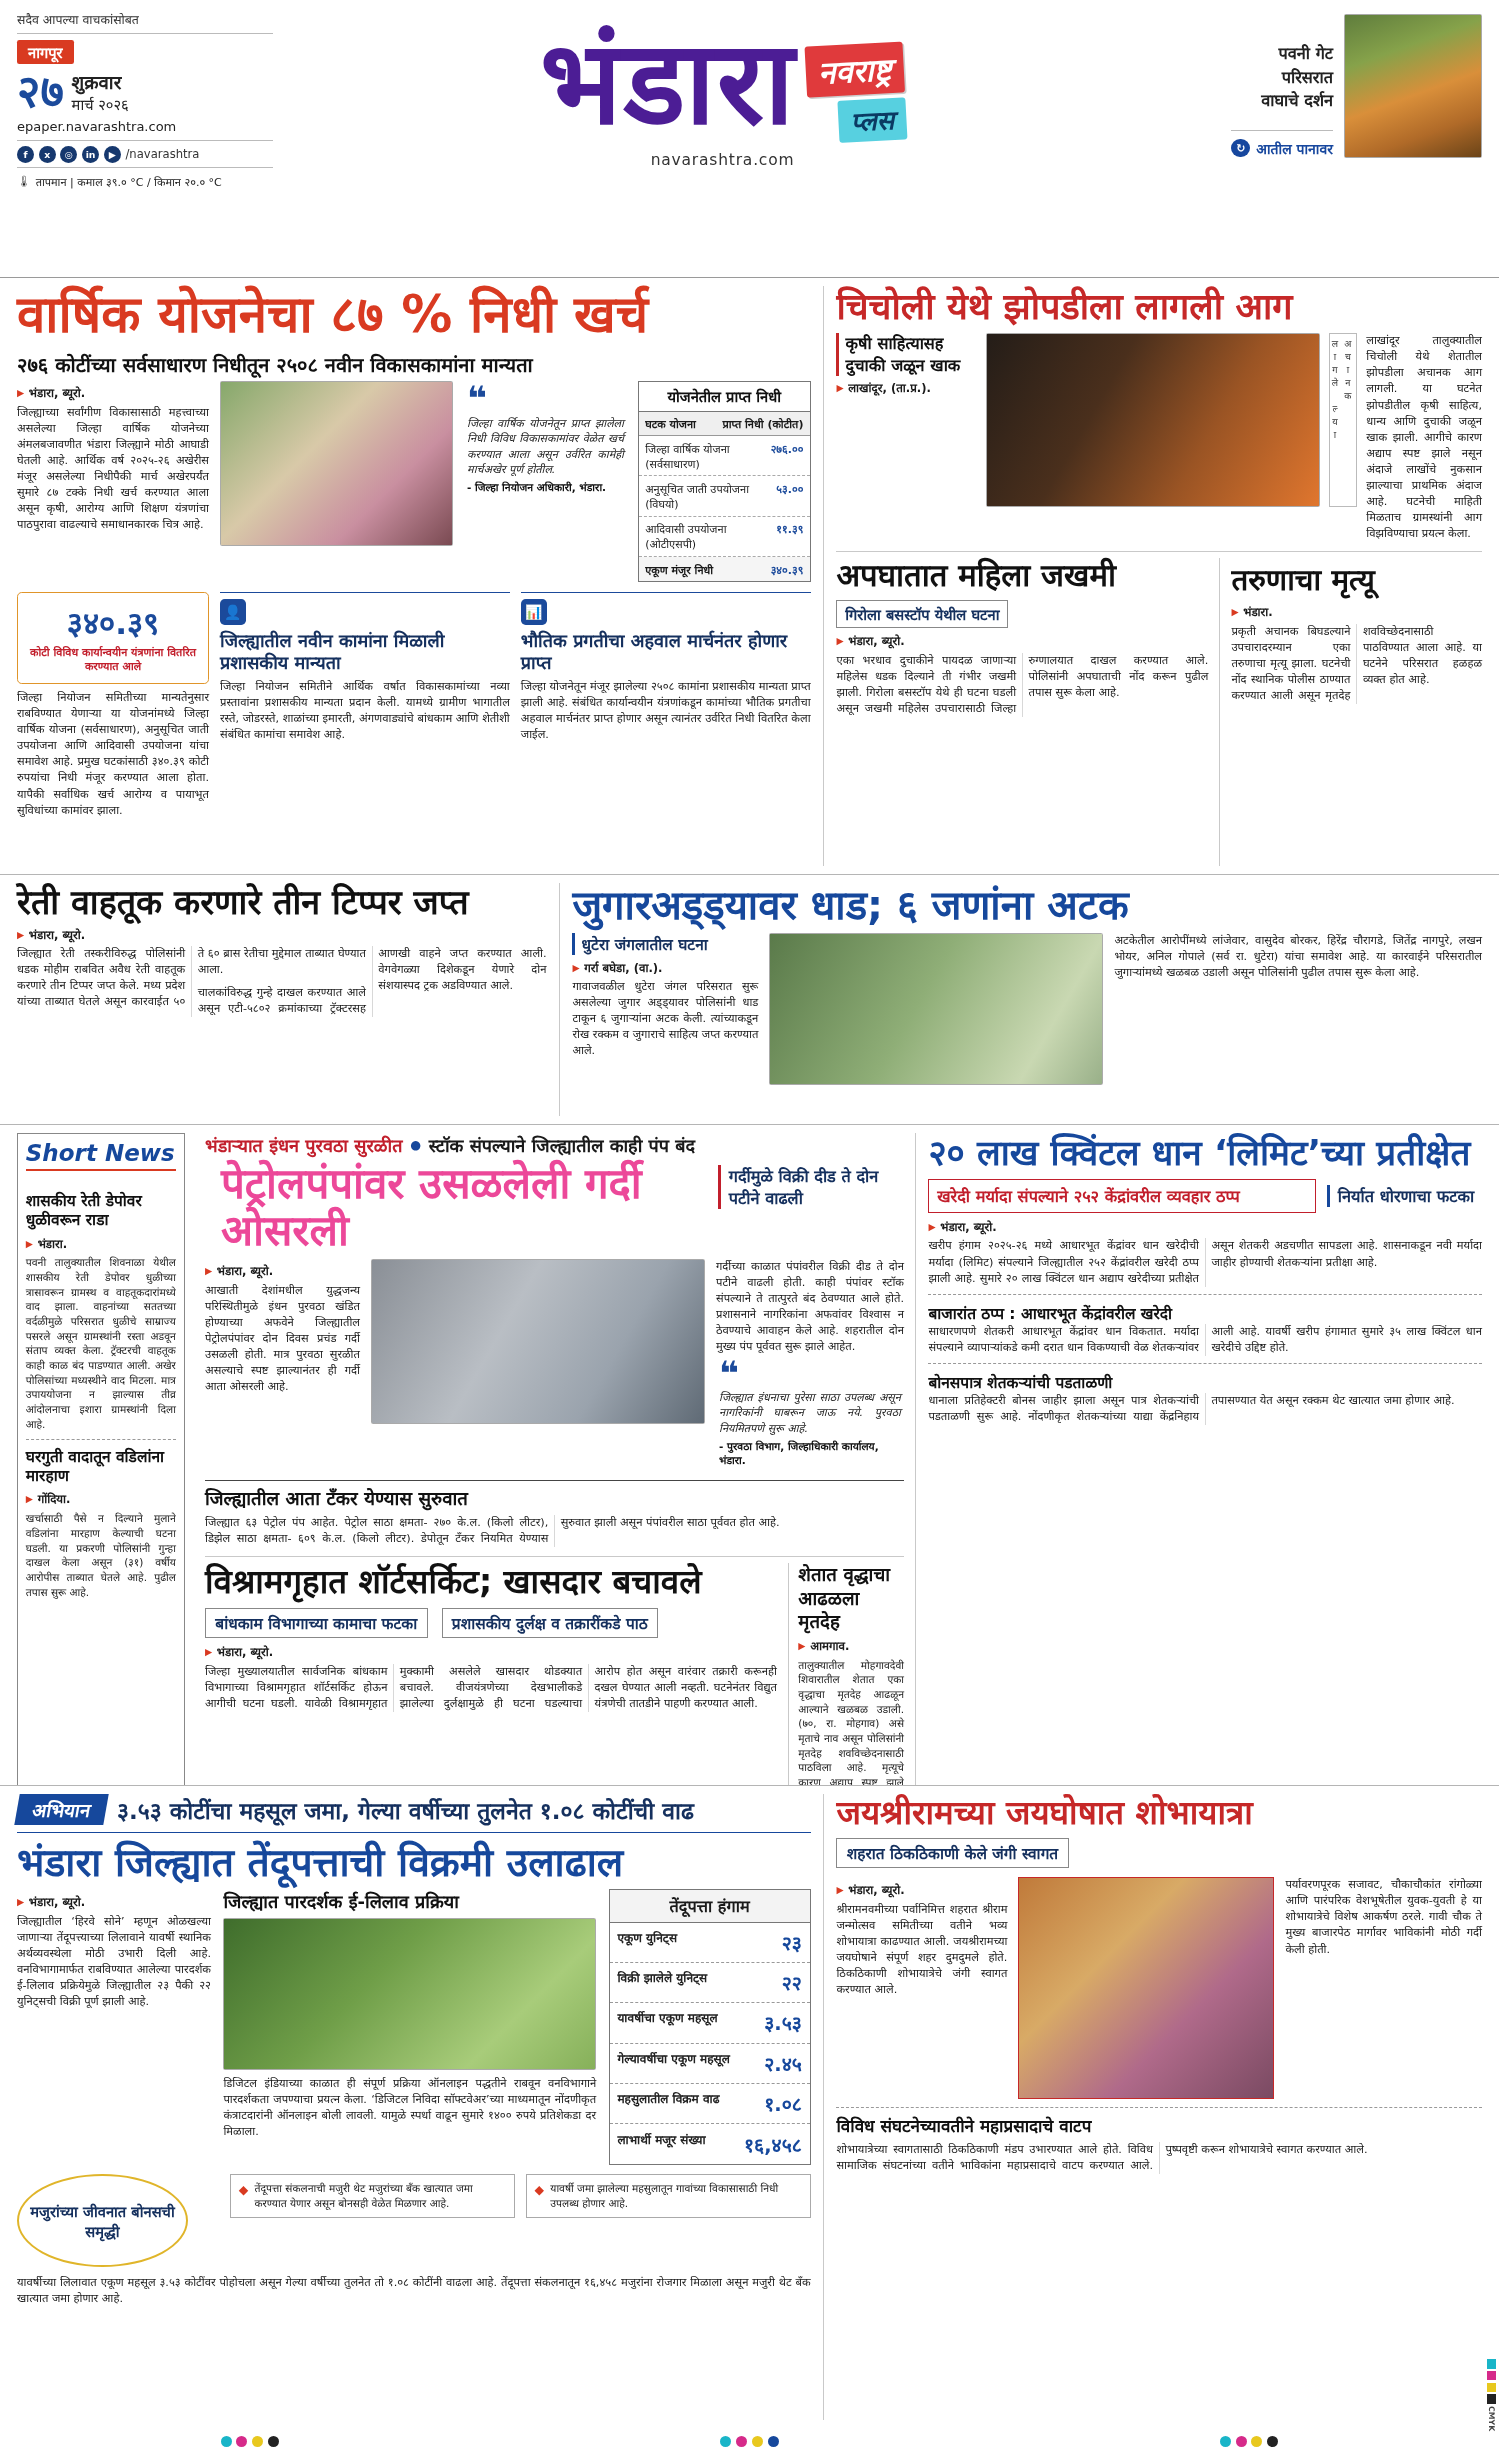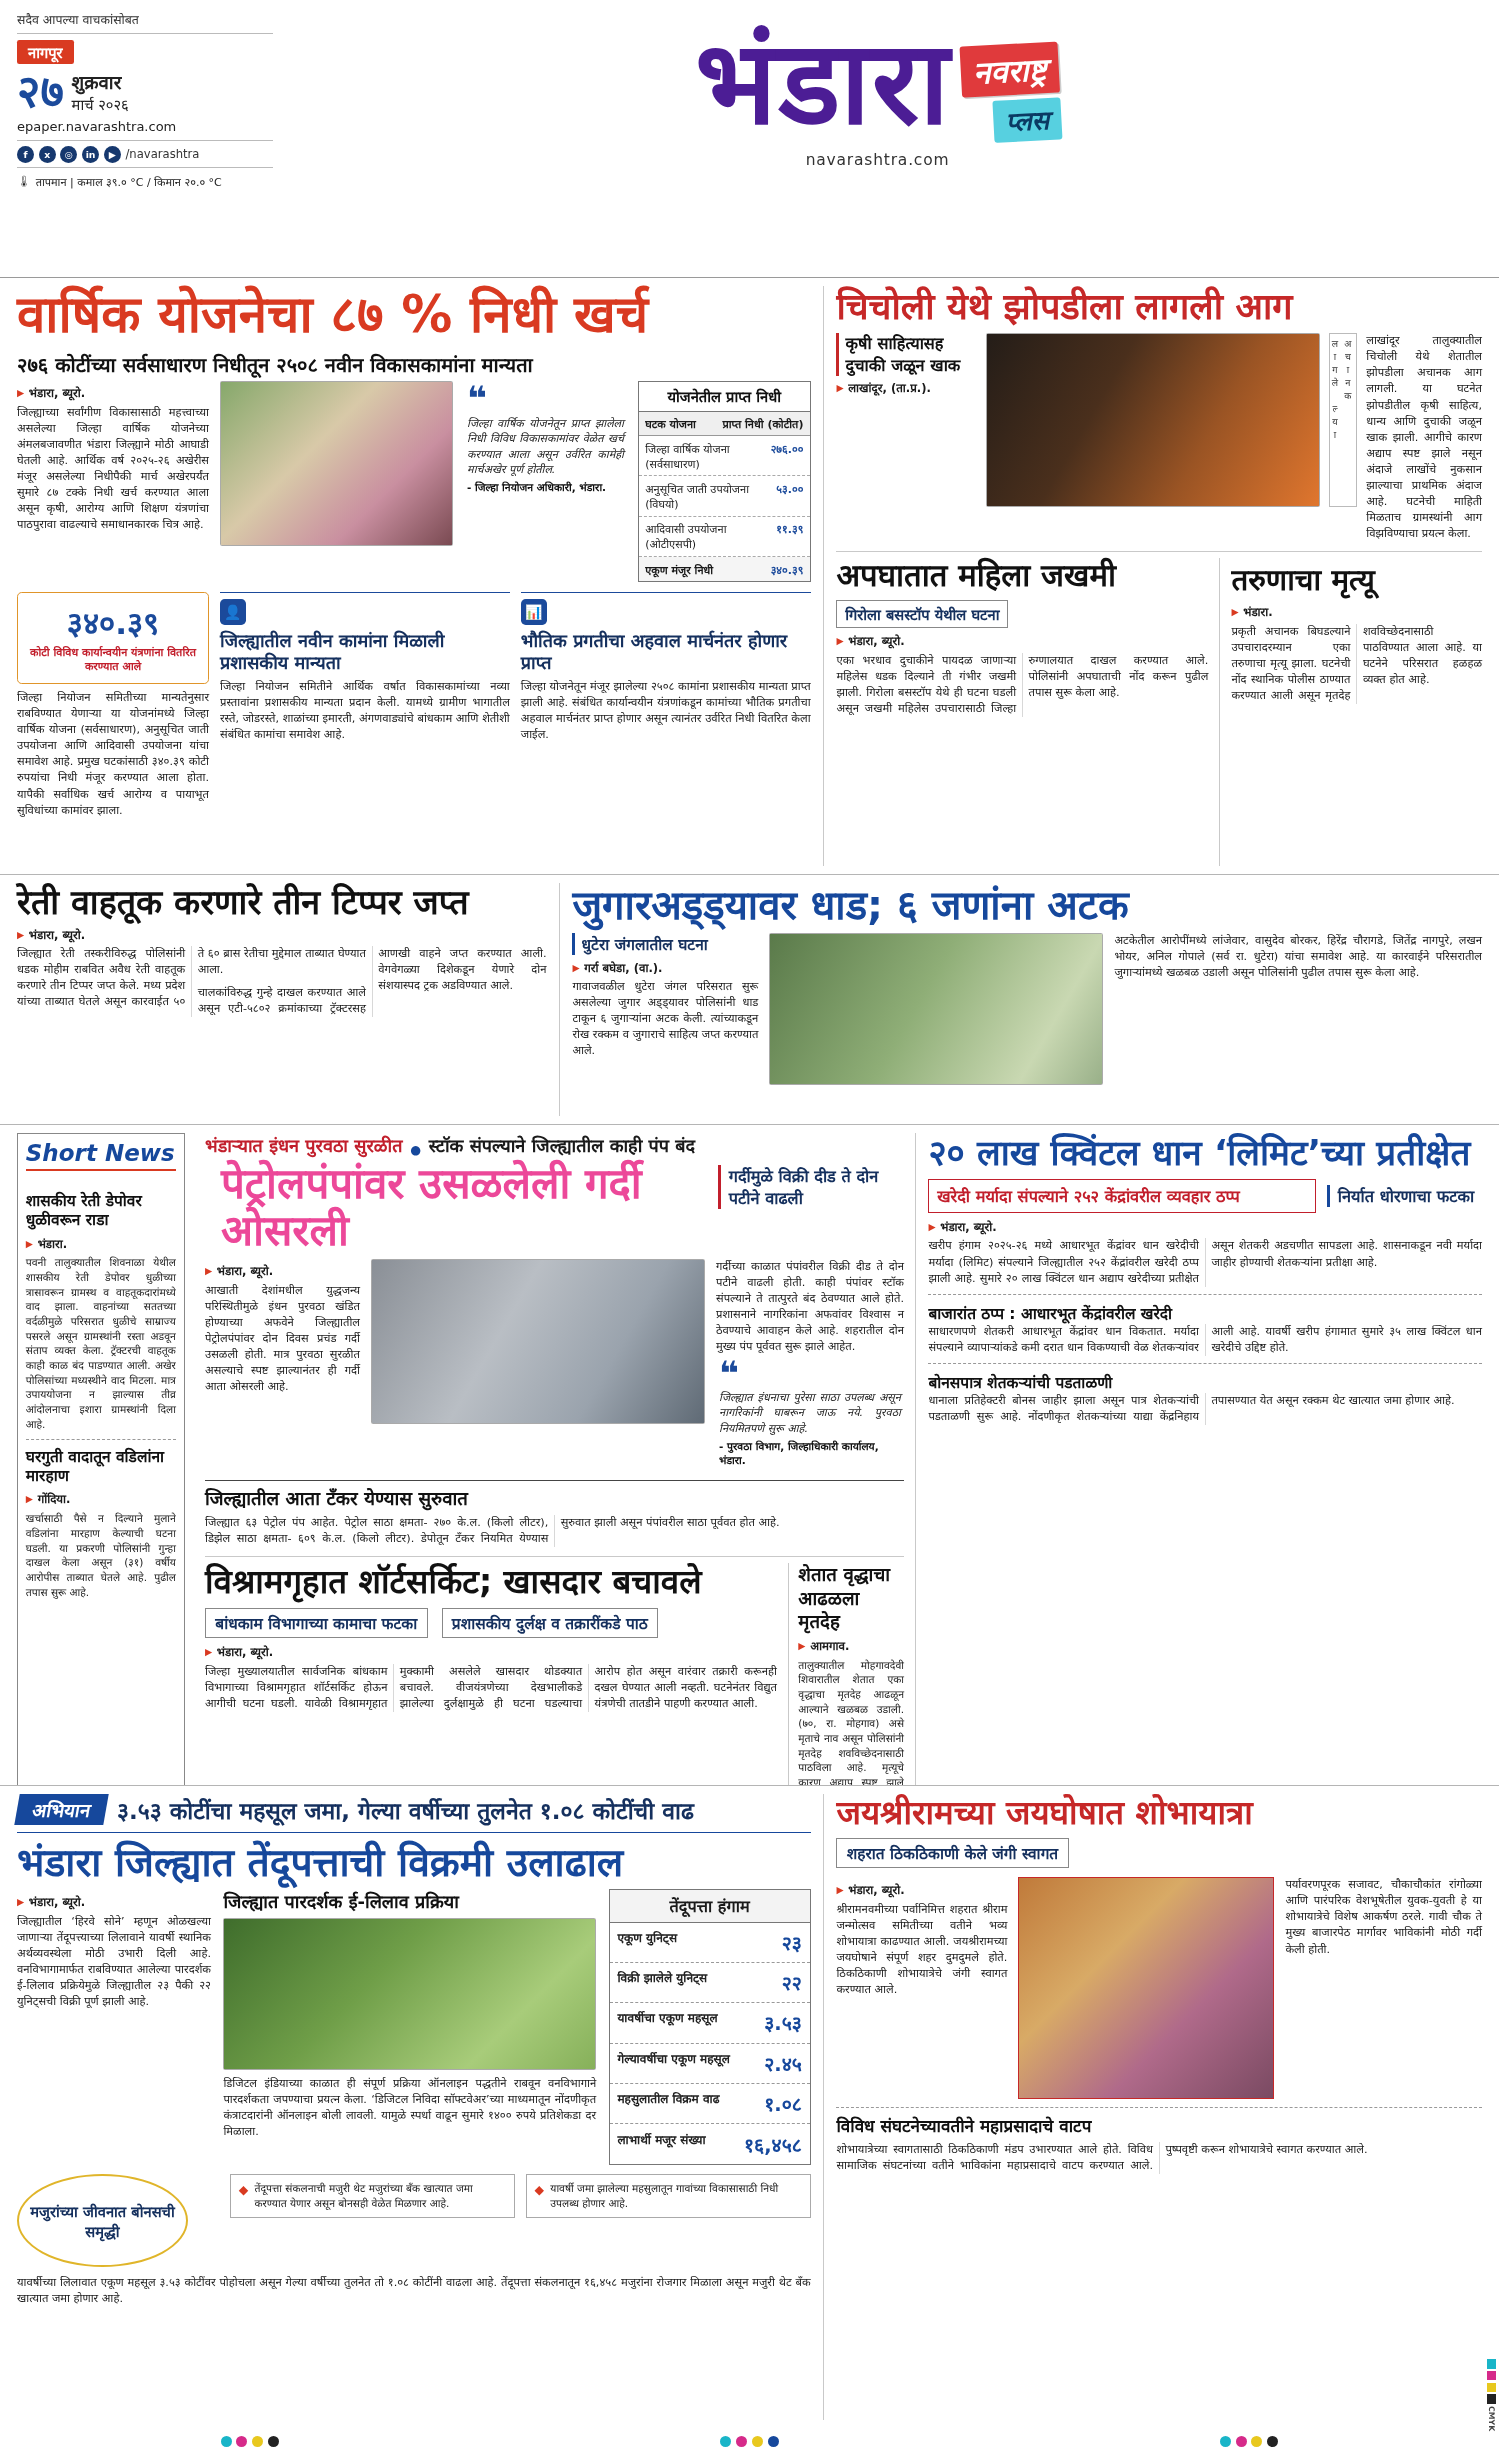--- a/index.html
+++ b/index.html
@@ -95,21 +95,21 @@
 
   
   .band-c { height:661px; display:grid; grid-template-columns:177px 722px 1fr; }
   .shortnews { border:1.2px solid #888; padding:6.2px 7.8px; margin-right:9.3px; height:100%; overflow:hidden; }
   .sn-header { font-size:23px; font-weight:bold; font-style:italic; color:#16489c; border-bottom:2.3px solid #d93a21; padding-bottom:3.1px; margin-bottom:21px; }
   .sn-title { font-size:15.5px; font-weight:bold; color:#111; line-height:1.25; margin-top:6.2px; }
   .sn-body { font-size:10.5px; line-height:1.4; text-align:justify; color:#222; }
   .sn-div { border-top:0.8px dashed #999; margin:7.8px 0; }
 
   .center-col { padding:0 11px; border-right:0.8px solid #c9c9c9; }
-  .petrol-kickers { display:flex; align-items:flex-end; gap:7.8px; font-size:18px; font-weight:bold; }
+  .petrol-kickers { display:flex; align-items:center; gap:7.8px; font-size:18px; font-weight:bold; }
   .pk-red { color:#c21f2c; }
   .pk-dot { color:#16489c; font-size:12.4px; }
   .petrol-headrow { display:flex; gap:12.4px; align-items:flex-start; margin-top:3.1px; }
   .petrol-headline { font-size:42px; font-weight:bold; color:#ec4899; line-height:1.12; flex:1;margin-left:16px; }
   .petrol-deck { width:186px; font-size:16.3px; font-weight:bold; color:#15305e; border-left:3.1px solid #c21f2c; padding-left:7.8px; margin-top:4.7px; }
   .petrol-row { display:grid; grid-template-columns:155px 334px 1fr; gap:11px; margin-top:4.7px; }
   .petrol-photo { width:334px; height:165px; background:linear-gradient(120deg,#8a8f96 0%,#b9bec4 40%,#9aa3ad 70%,#5f6a75 100%); }
   .tanker-title { font-size:18.6px; font-weight:bold; color:#111; border-top:1.6px solid #444; padding-top:4.7px; margin-top:7.8px; }
   .center-bottom { display:grid; grid-template-columns:1fr 116px; gap:11px; border-top:0.8px solid #c9c9c9; margin-top:9.3px; padding-top:6.2px; }
   .sc-headline { font-size:33px; font-weight:bold; color:#111; line-height:1.15; }
@@ -196,20 +196,32 @@
       <div class="mh-title-row">
         <span class="mh-title">भंडारा</span>
         <span class="mh-brand">
           <span class="brand-red">नवराष्ट्र</span>
           <span class="brand-teal">प्लस</span>
         </span>
       </div>
       <div class="mh-site">navarashtra.com</div>
     </div>
 
+    <div class="mh-right">
+      <div class="tiger-captions">
+        <div class="tiger-cap">पवनी गेट</div>
+        <div class="tiger-cap">परिसरात</div>
+        <div class="tiger-cap">वाघाचे दर्शन</div>
+        <div class="promo-link">
+          <span class="refresh-icon">↻</span>
+          <span>आतील पानावर</span>
+        </div>
+      </div>
+      <div class="tiger-photo photo"></div>
+    </div>
   </header>
 
   <main>
 
     <section class="band band-a">
 
       <article class="lead">
         <h1 class="lead-headline">वार्षिक योजनेचा ८७ % निधी खर्च</h1>
         <div class="lead-deck">२७६ कोटींच्या सर्वसाधारण निधीतून २५०८ नवीन विकासकामांना मान्यता</div>
         <div class="lead-row1">

